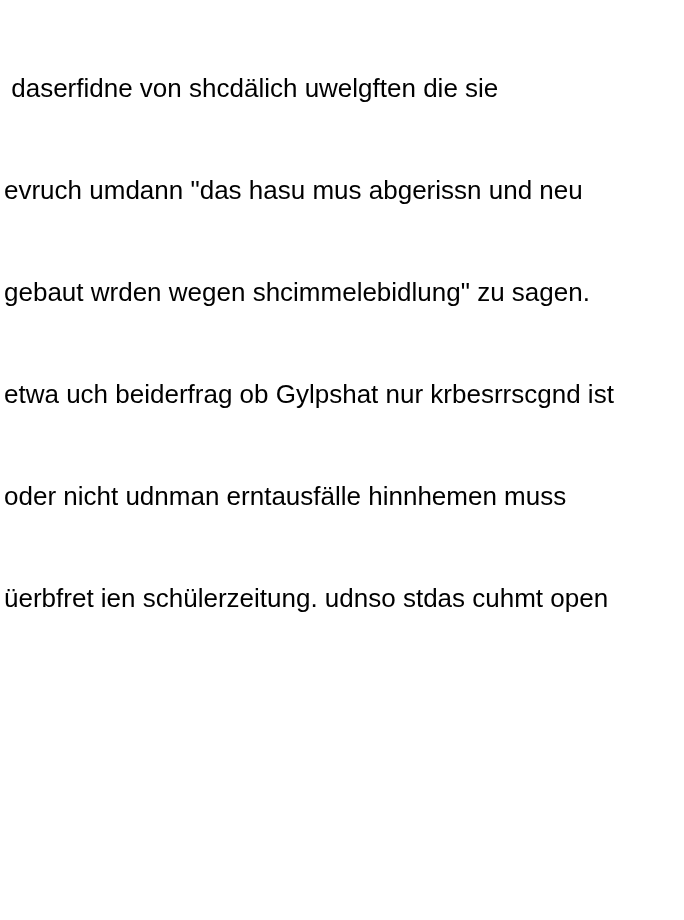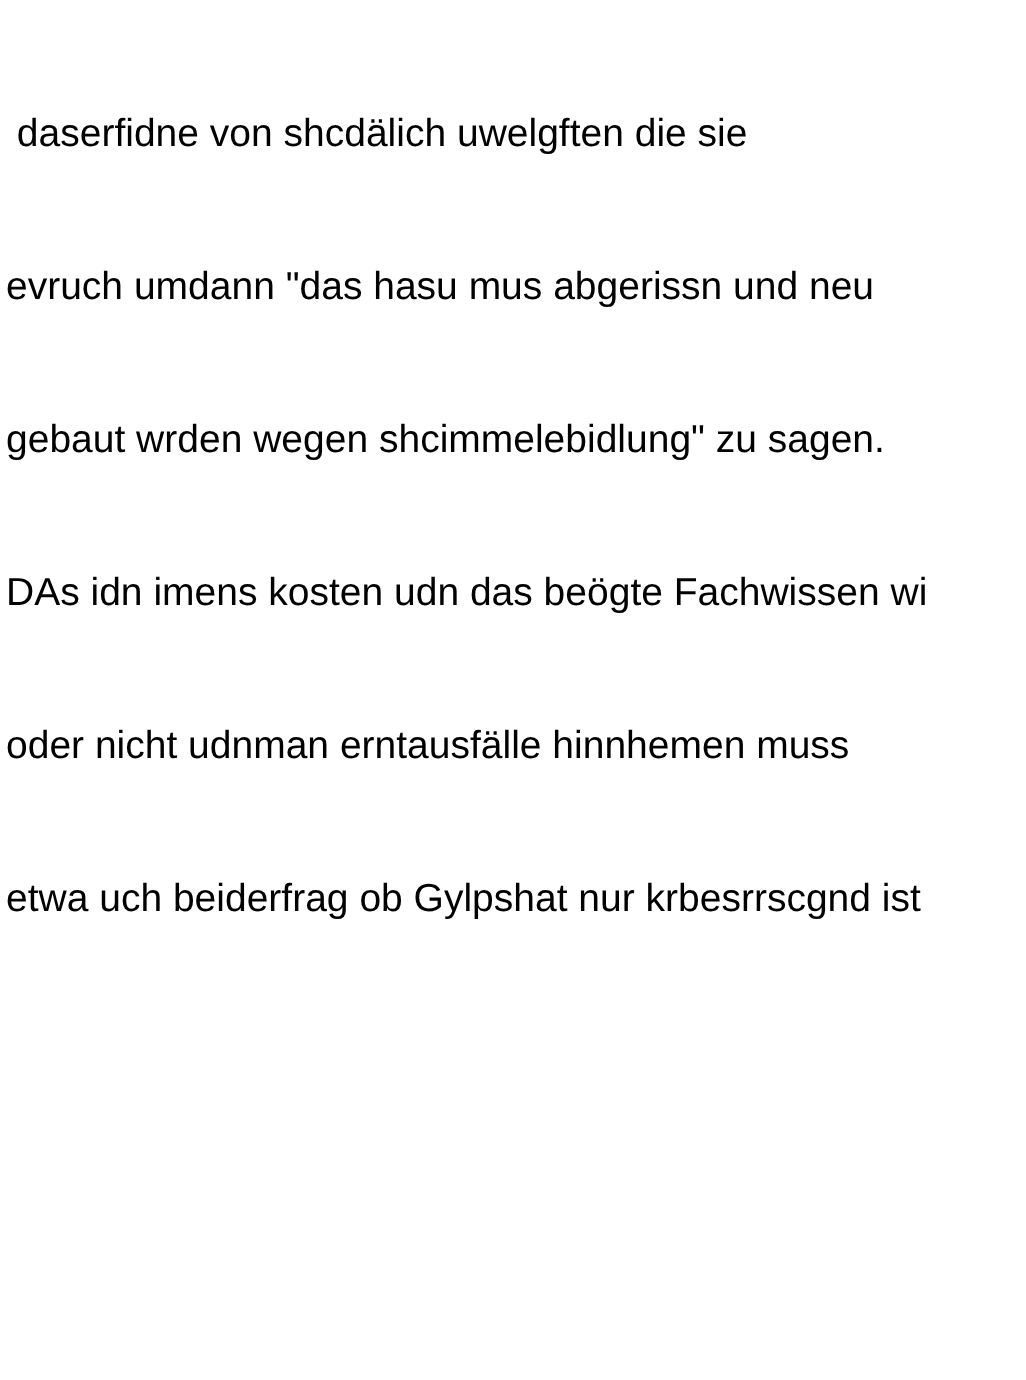--- a/index.html
+++ b/index.html
@@ -30,23 +30,23 @@
   }
 </style>
 </head>
 <body>
 
 <div class="page">
   <div class="text-block">
     <div class="text-line"> daserfidne von shcdälich uwelgften die sie</div>
     <div class="text-line">evruch umdann "das hasu mus abgerissn und neu</div>
     <div class="text-line">gebaut wrden wegen shcimmelebidlung" zu sagen.</div>
-    <div class="text-line">DAs idn imens kosten udn das beögte Fachwissen wi</div>
+    <div class="text-line">etwa uch beiderfrag ob Gylpshat nur krbesrrscgnd ist</div>
     <div class="text-line">oder nicht udnman erntausfälle hinnhemen muss</div>
-    <div class="text-line">etwa uch beiderfrag ob Gylpshat nur krbesrrscgnd ist</div>
+    <div class="text-line">üerbfret ien schülerzeitung. udnso stdas cuhmt open</div>
     
     
     
     
     
     
     
     
     
     

